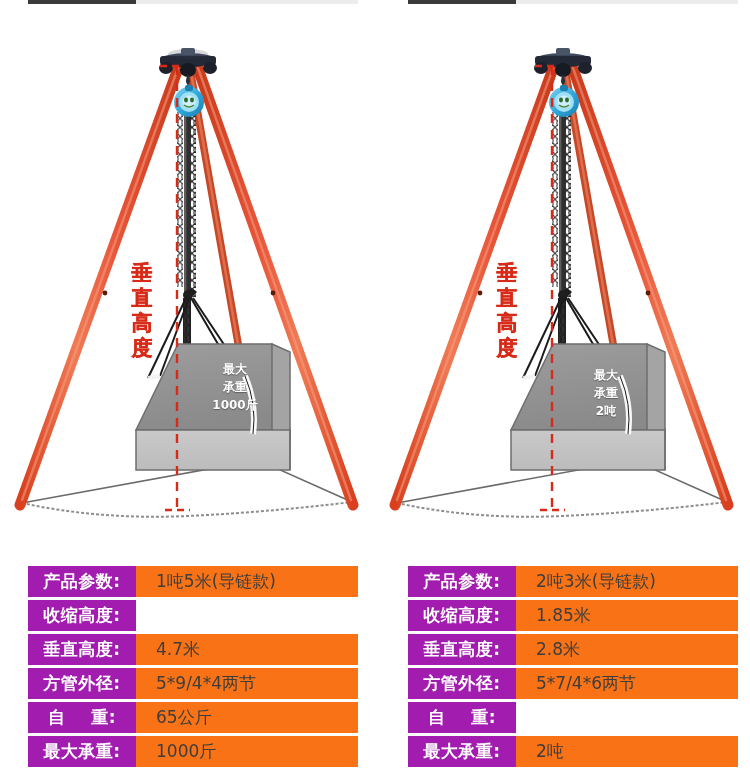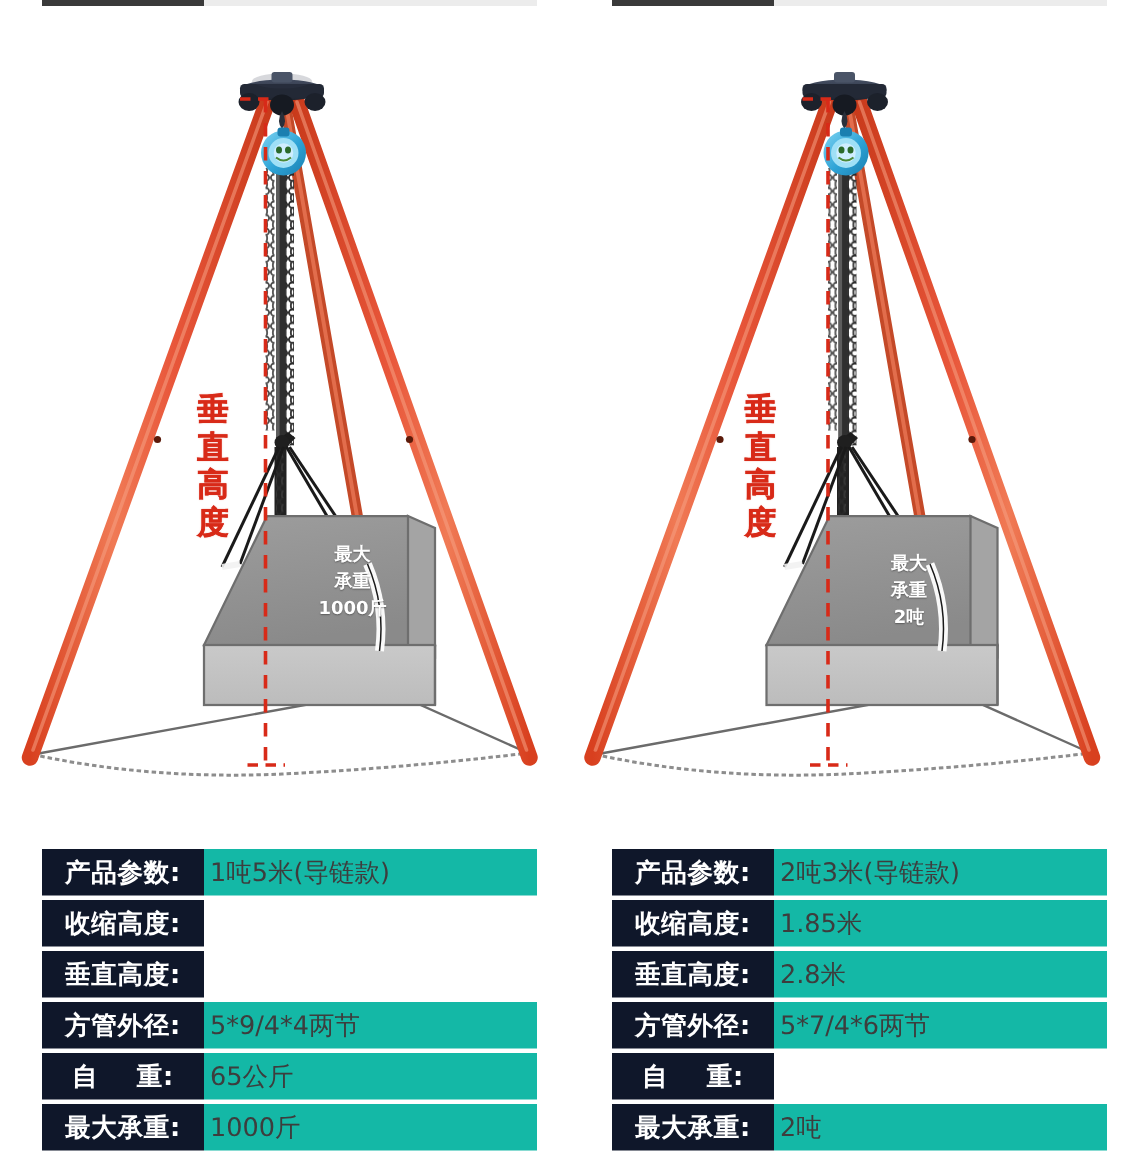--- a/index.html
+++ b/index.html
@@ -87,35 +87,35 @@
   }
   .spec-table-left  { left: 28px; }
   .spec-table-right { left: 408px; }
 
   .spec-row {
     display: flex; align-items: stretch;
     height: 31px;
   }
   .spec-key {
     width: 108px; flex: 0 0 108px;
-    background: #0f172a;
+    background: #a21caf;
     color: #ffffff;
     font-size: 17px;
     font-weight: bold;
     display: flex; align-items: center; justify-content: center;
     letter-spacing: 0.5px;
     white-space: pre;
   }
   .spec-val {
     flex: 1 1 auto;
-    background: #14b8a6;
+    background: #f97316;
     color: #3d3d3d;
     font-size: 17px;
     display: flex; align-items: center;
-    padding-left: 4px;
+    padding-left: 20px;
     white-space: nowrap;
   }
 </style>
 </head>
 <body>
 
 <div class="top-strip">
   <div class="rem-bg" style="left:28px;width:330px;"></div>
   <div class="rem" style="left:28px;width:108px;"></div>
   <div class="rem-bg" style="left:408px;width:330px;"></div>
@@ -320,20 +320,21 @@
   <div class="spec-table spec-table-left">
     <div class="spec-row">
       <div class="spec-key">产品参数:</div>
       <div class="spec-val">1吨5米(导链款)</div>
     </div>
     <div class="spec-row">
       <div class="spec-key">收缩高度:</div>
     </div>
     <div class="spec-row">
       <div class="spec-key">垂直高度:</div>
+      <div class="spec-val">4.7米</div>
     </div>
     <div class="spec-row">
       <div class="spec-key">方管外径:</div>
       <div class="spec-val">5*9/4*4两节</div>
     </div>
     <div class="spec-row">
       <div class="spec-key">自    重:</div>
       <div class="spec-val">65公斤</div>
     </div>
     <div class="spec-row">

